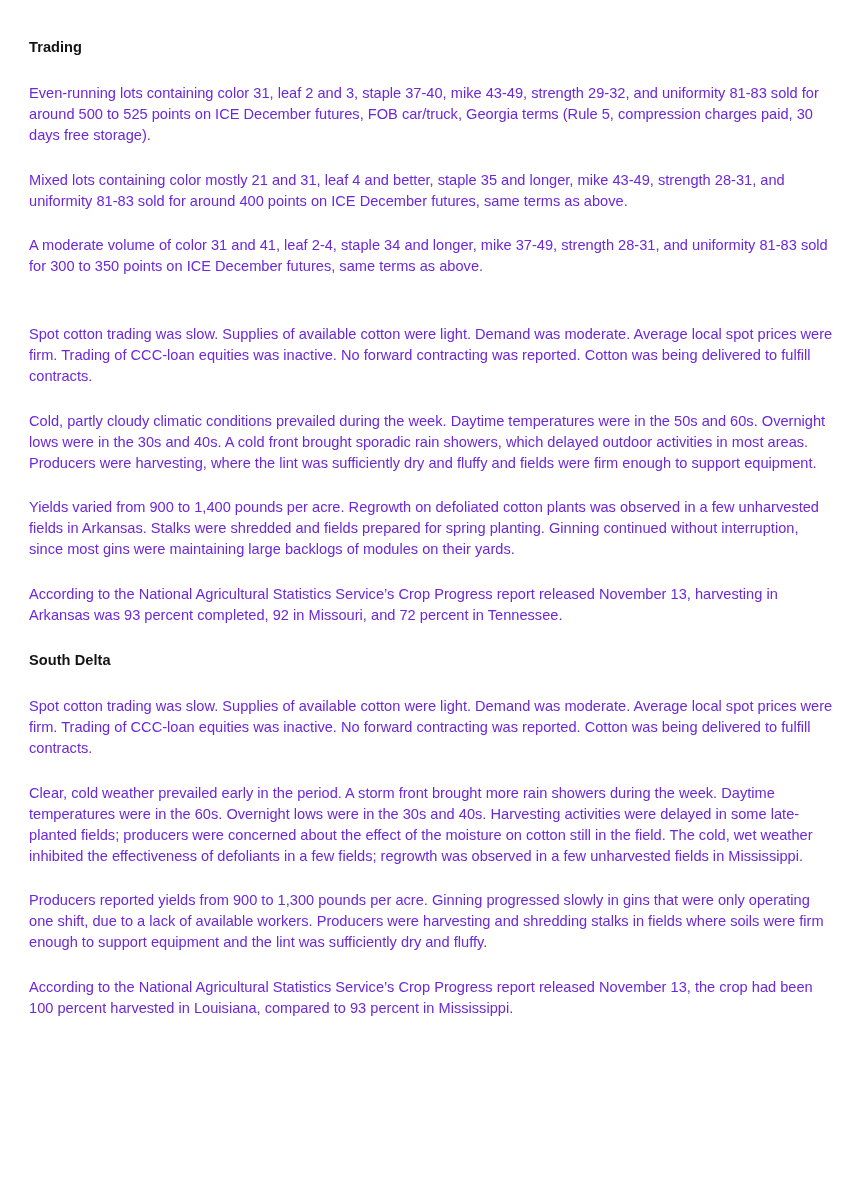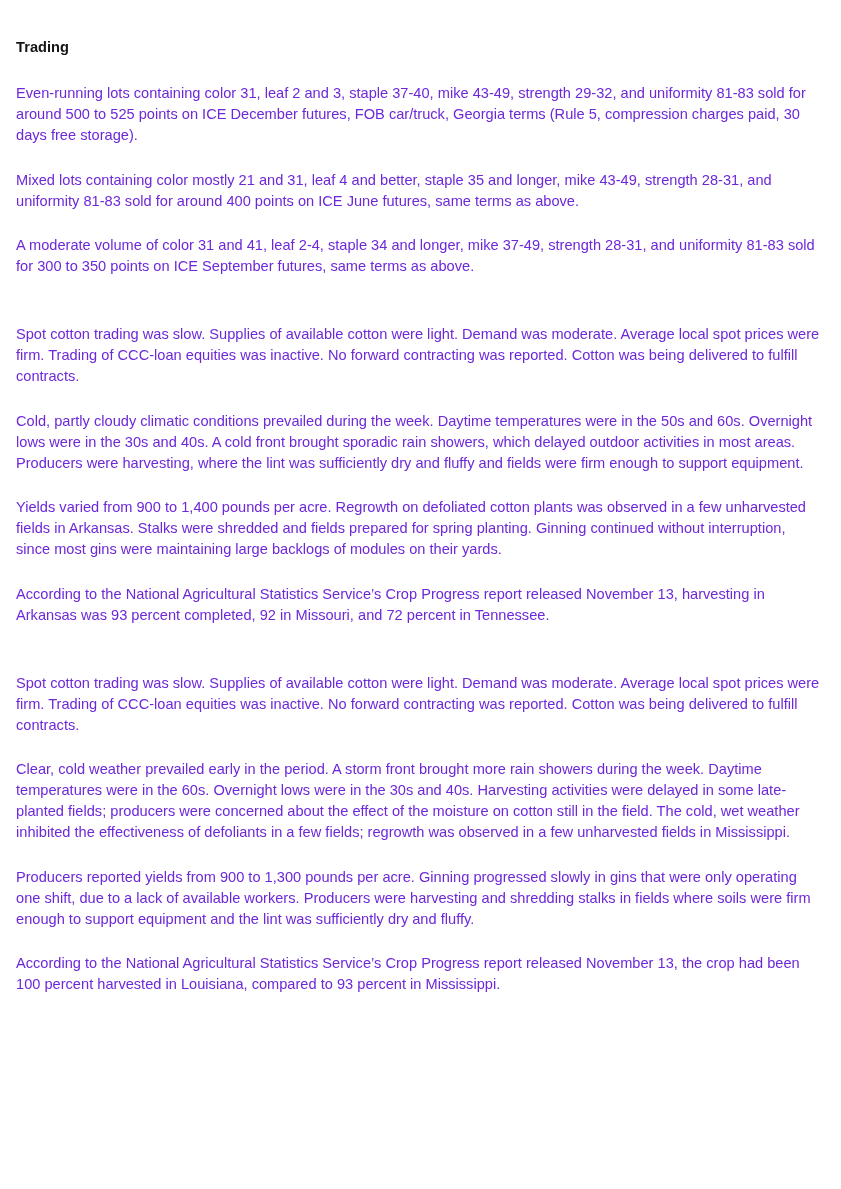--- a/index.html
+++ b/index.html
@@ -14,21 +14,21 @@
     font-family: "Liberation Sans", sans-serif;
     color: #1c1c1c;
     overflow: hidden;
   }
   .page {
     position: relative;
     width: 841px;
     height: 1158px;
     background: #ffffff;
     box-sizing: border-box;
-    padding: 36px 19px 0 16px;
+    padding: 36px 19px 0 29px;
   }
   .doc-body {
     width: 807px;
   }
   .heading {
     font-size: 14.6px;
     font-weight: bold;
     line-height: 23.5px;
     margin: 0;
     letter-spacing: 0.05px;
@@ -56,31 +56,32 @@
 </style>
 </head>
 <body>
 
 <div class="page">
   <div class="doc-body">
 
     <h2 class="heading">Trading</h2>
     <div class="spacer-line"></div>
     <p class="para gap-after">Even-running lots containing color 31, leaf 2 and 3, staple 37-40, mike 43-49, strength 29-32, and uniformity 81-83 sold for around 500 to 525 points on ICE December futures, FOB car/truck, Georgia terms (Rule 5, compression charges paid, 30 days free storage).</p>
-    <p class="para gap-after">Mixed lots containing color mostly 21 and 31, leaf 4 and better, staple 35 and longer, mike 43-49, strength 28-31, and uniformity 81-83 sold for around 400 points on ICE June futures, same terms as above.</p>
-    <p class="para gap-tight">A moderate volume of color 31 and 41, leaf 2-4, staple 34 and longer, mike 37-49, strength 28-31, and uniformity 81-83 sold for 300 to 350 points on ICE September futures, same terms as above.</p>
+    <p class="para gap-after">Mixed lots containing color mostly 21 and 31, leaf 4 and better, staple 35 and longer, mike 43-49, strength 28-31, and uniformity 81-83 sold for around 400 points on ICE December futures, same terms as above.</p>
+    <p class="para gap-tight">A moderate volume of color 31 and 41, leaf 2-4, staple 34 and longer, mike 37-49, strength 28-31, and uniformity 81-83 sold for 300 to 350 points on ICE December futures, same terms as above.</p>
 
     <div class="spacer-line"></div>
 
     <div class="spacer-line"></div>
     <p class="para gap-after">Spot cotton trading was slow. Supplies of available cotton were light. Demand was moderate. Average local spot prices were firm. Trading of CCC-loan equities was inactive. No forward contracting was reported. Cotton was being delivered to fulfill contracts.</p>
     <p class="para gap-after">Cold, partly cloudy climatic conditions prevailed during the week. Daytime temperatures were in the 50s and 60s. Overnight lows were in the 30s and 40s. A cold front brought sporadic rain showers, which delayed outdoor activities in most areas. Producers were harvesting, where the lint was sufficiently dry and fluffy and fields were firm enough to support equipment.</p>
     <p class="para gap-after">Yields varied from 900 to 1,400 pounds per acre. Regrowth on defoliated cotton plants was observed in a few unharvested fields in Arkansas. Stalks were shredded and fields prepared for spring planting. Ginning continued without interruption, since most gins were maintaining large backlogs of modules on their yards.</p>
     <p class="para gap-after">According to the National Agricultural Statistics Service’s Crop Progress report released November 13, harvesting in Arkansas was 93 percent completed, 92 in Missouri, and 72 percent in Tennessee.</p>
 
+    <h2 class="heading">South Delta</h2>
     <div class="spacer-line"></div>
     <p class="para gap-after">Spot cotton trading was slow. Supplies of available cotton were light. Demand was moderate. Average local spot prices were firm. Trading of CCC-loan equities was inactive. No forward contracting was reported. Cotton was being delivered to fulfill contracts.</p>
     <p class="para gap-after">Clear, cold weather prevailed early in the period. A storm front brought more rain showers during the week. Daytime temperatures were in the 60s. Overnight lows were in the 30s and 40s. Harvesting activities were delayed in some late-planted fields; producers were concerned about the effect of the moisture on cotton still in the field. The cold, wet weather inhibited the effectiveness of defoliants in a few fields; regrowth was observed in a few unharvested fields in Mississippi.</p>
     <p class="para gap-after">Producers reported yields from 900 to 1,300 pounds per acre. Ginning progressed slowly in gins that were only operating one shift, due to a lack of available workers. Producers were harvesting and shredding stalks in fields where soils were firm enough to support equipment and the lint was sufficiently dry and fluffy.</p>
     <p class="para">According to the National Agricultural Statistics Service’s Crop Progress report released November 13, the crop had been 100 percent harvested in Louisiana, compared to 93 percent in Mississippi.</p>
 
   </div>
 </div>
 
 </body></html>

